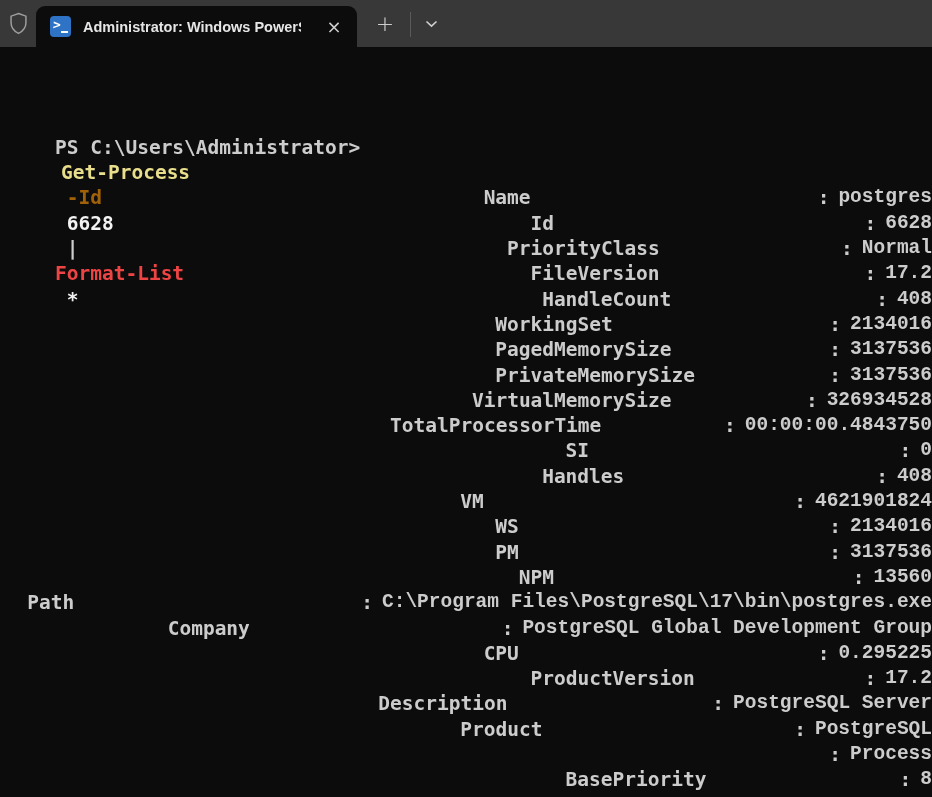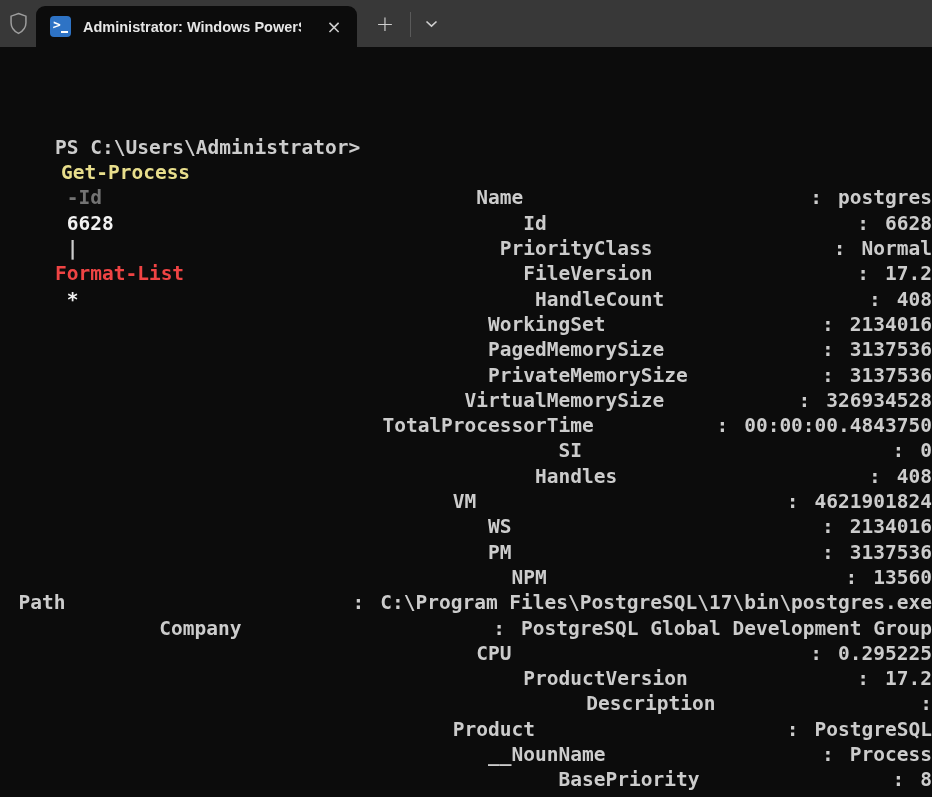--- a/index.html
+++ b/index.html
@@ -91,21 +91,21 @@
     font-weight: bold;
     font-size: 19.5px;
     line-height: 25.3px;
     color: var(--text-default, #CCCCCC);
   }
   .line { height: 25.3px; white-space: pre; }
   .line span { white-space: pre; }
   .row { display: flex; height: 25.3px; justify-content: flex-end; }
   .row .lbl { width: 334px; flex: 0 0 334px; white-space: pre; overflow: hidden; }
   .row .sep { flex: 0 0 auto; white-space: pre; }
-  .row .val { margin-left: 16px; white-space: pre; }
+  .row .val { margin-left: 9px; white-space: pre; font-family: Liberation Mono, monospace; }
 </style>
 </head>
 <body>
 
 <div class="tabbar">
   <div class="shield-wrap">
     <svg width="21" height="25" viewBox="0 0 24 28" fill="none">
       <path d="M12 2.5 L20.5 5.6 V13 C20.5 19 16.8 22.8 12 25.3 C7.2 22.8 3.5 19 3.5 13 V5.6 Z" stroke="#9E9E9E" stroke-width="1.7" fill="none"></path>
     </svg>
   </div>
@@ -130,21 +130,21 @@
   </div>
 </div>
 
 <div class="terminal">
   <div class="line"></div>
   <div class="line"></div>
 
   <div class="line">
     <span>PS C:\Users\Administrator&gt; </span>
     <span style="color: rgb(232, 222, 140); margin-left: 6px;">Get-Process</span>
-    <span style="color: #737373;"> -Id</span>
+    <span style="color: #a16207;"> -Id</span>
     <span style="color: rgb(242, 242, 242);"> 6628</span>
     <span style="color: rgb(204, 204, 204);"> | </span>
     <span style="color: #ef4444;">Format-List</span>
     <span style="color: rgb(242, 242, 242);"> *</span>
   </div>
 
   <div class="line"></div>
   <div class="line"></div>
 
   <div class="row">
@@ -243,28 +243,28 @@
       <span class="val">0.295225</span>
   </div>
   <div class="row">
     <span class="lbl">ProductVersion</span>
       <span class="sep">:</span>
       <span class="val">17.2</span>
   </div>
   <div class="row">
     <span class="lbl">Description</span>
       <span class="sep">:</span>
+      <span class="val">PostgreSQL Server</span>
   </div>
   <div class="row">
     <span class="lbl">Product</span>
       <span class="sep">:</span>
       <span class="val">PostgreSQL</span>
   </div>
   <div class="row">
-    <span class="lbl">__NounName</span>
       <span class="sep">:</span>
       <span class="val">Process</span>
   </div>
   <div class="row">
     <span class="lbl">BasePriority</span>
       <span class="sep">:</span>
       <span class="val">8</span>
   </div>
 </div>
 

